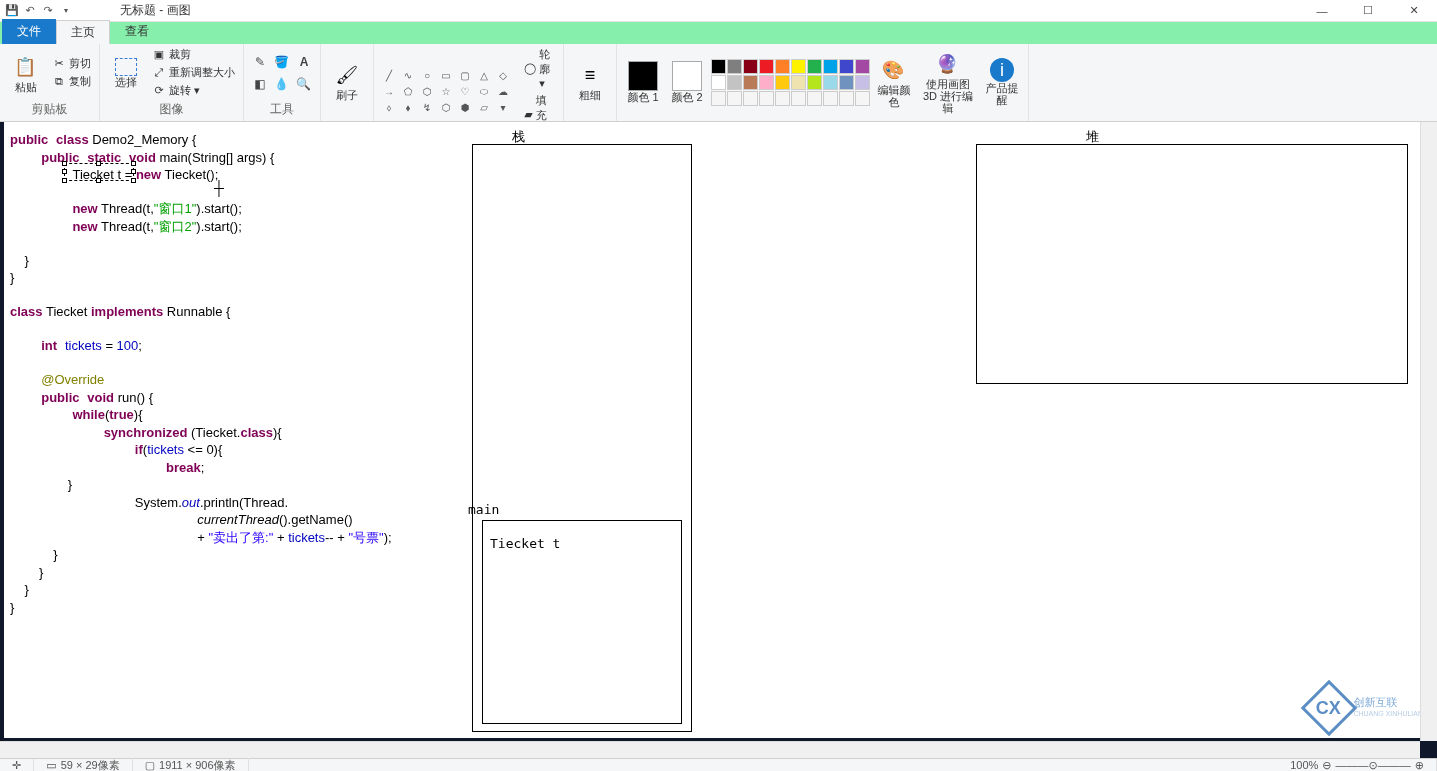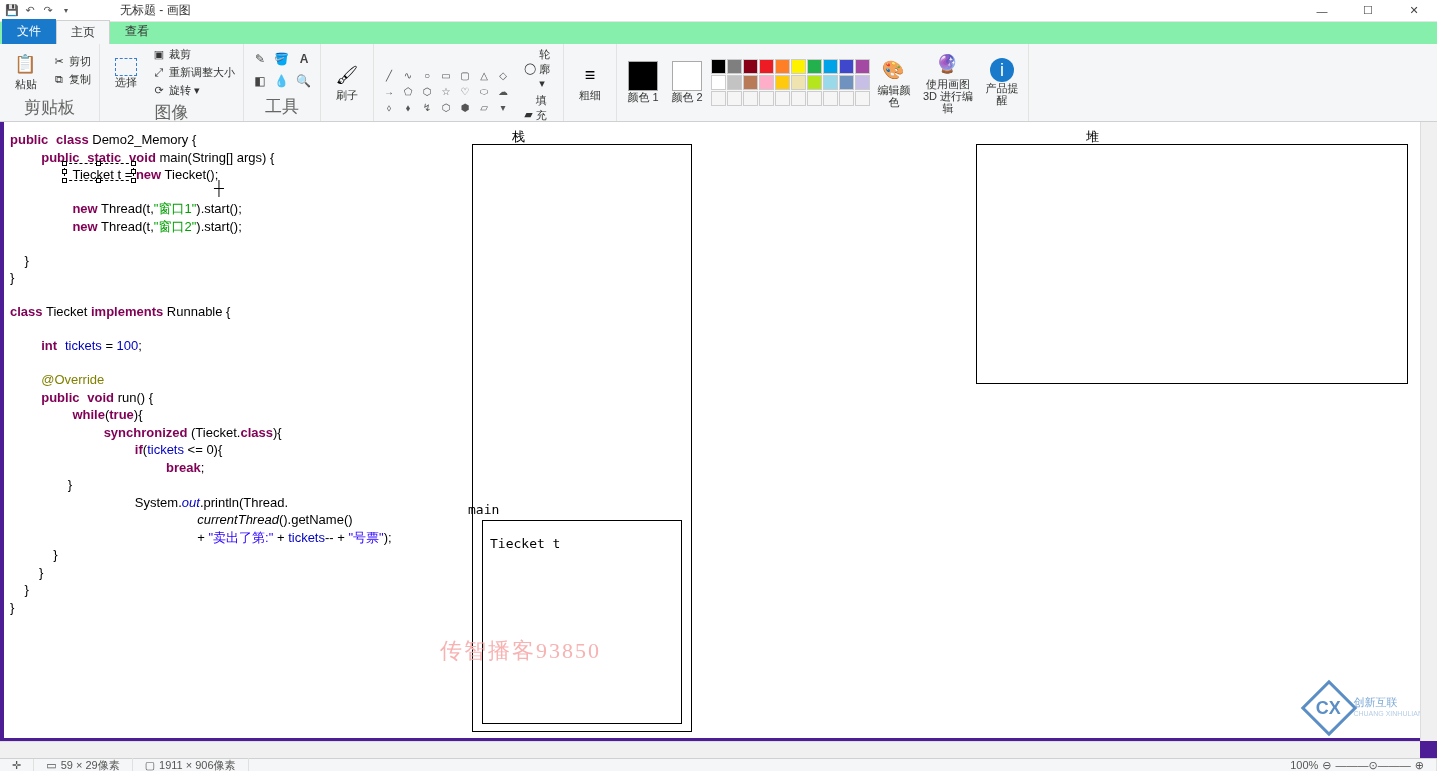--- a/index.html
+++ b/index.html
@@ -16,42 +16,42 @@
   
   .tabs { height: 22px; display: flex; align-items: flex-end; background: #86efac; padding-left: 2px; }
   .tab { padding: 3px 14px; font-size: 12px; color: #333; border: 1px solid transparent; }
   .tab.file { background: #1979ca; color: #fff; }
   .tab.active { background: #f5f6f7; border: 1px solid #d0d0d0; border-bottom: none; }
 
   
   .ribbon { height: 78px; display: flex; background: #f5f6f7; border-bottom: 1px solid #d0d0d0; }
   .group { display: flex; flex-direction: column; justify-content: space-between; align-items: center; padding: 2px 6px 0 6px; border-right: 1px solid #e3e3e3; }
   .group .body { flex: 1; display: flex; align-items: center; gap: 4px; }
-  .group .label { font-size: 17px; color: #666; padding: 2px 0 3px; text-align: center; width: 100%; }
+  .group .label { font-size: 12px; color: #666; padding: 2px 0 3px; text-align: center; width: 100%; }
 
   .bigbtn { display: flex; flex-direction: column; align-items: center; justify-content: center; width: 40px; padding: 4px 2px; }
   .bigbtn .ico { width: 28px; height: 28px; display: flex; align-items: center; justify-content: center; font-size: 18px; }
   .bigbtn .txt { font-size: 11px; color: #333; line-height: 12px; text-align: center; }
 
   .stack { display: flex; flex-direction: column; gap: 1px; }
   .stack .row { display: flex; align-items: center; gap: 3px; font-size: 11px; color: #333; padding: 1px 2px; }
   .stack .ico { width: 14px; height: 14px; display: inline-flex; align-items: center; justify-content: center; }
 
   .toolgrid { display: grid; grid-template-columns: repeat(3, 20px); grid-auto-rows: 20px; gap: 2px; }
   .toolgrid .cell { display: flex; align-items: center; justify-content: center; font-size: 12px; color: #444; }
 
   .shapegrid { display: grid; grid-template-columns: repeat(7, 18px); grid-auto-rows: 15px; gap: 1px; }
   .shapegrid .s { display: flex; align-items: center; justify-content: center; font-size: 10px; color: #555; border: 1px solid transparent; }
 
   .swatch-curr { width: 30px; height: 30px; border: 1px solid #aaa; }
   .palette { display: grid; grid-template-columns: repeat(10, 15px); grid-auto-rows: 15px; gap: 1px; }
   .palette .c { width: 15px; height: 15px; border: 1px solid #ccc; }
 
   
-  .workarea { position: relative; height: 636px; overflow: hidden; background: #4c1d95; }
+  .workarea { position: relative; height: 636px; overflow: hidden; background: #0f172a; }
   .canvas { position: absolute; left: 4px; top: 0; width: 1417px; height: 616px; background: #fff; }
   .scroll-v { position: absolute; right: 0; top: 0; width: 17px; height: 619px; background: #f0f0f0; border-left: 1px solid #ddd; }
   .scroll-h { position: absolute; left: 0; bottom: 0; right: 17px; height: 17px; background: #f0f0f0; border-top: 1px solid #ddd; }
 
   
   .code { position: absolute; left: 6px; top: 10px; font-family: Consolas, "Courier New", monospace; font-size: 13px; line-height: 16.5px; white-space: pre; color: #000; }
   .kw { color: #7f0055; font-weight: bold; }
   .num { color: #0000c0; }
   .str { color: #2a00ff; }
   .ann { color: #808000; }
@@ -327,21 +327,20 @@
     <div class="boxlabel" style="left:508px;top:6px">栈</div>
     <div class="box" style="left:468px;top:22px;width:220px;height:588px"></div>
 
     <div class="boxlabel" style="left:464px;top:380px">main</div>
     <div class="box" style="left:478px;top:398px;width:200px;height:204px"></div>
     <div class="boxlabel" style="left:486px;top:414px">Tiecket t</div>
 
     <div class="boxlabel" style="left:1082px;top:6px">堆</div>
     <div class="box" style="left:972px;top:22px;width:432px;height:240px"></div>
 
-    <div class="watermark" style="left:436px;top:514px">传智播客93850</div>
   </div>
 
   <div class="logo-br">
     <div class="lg">
         <span style="transform:rotate(-45deg)">CX</span>
       </div>
     <div style="display:flex;flex-direction:column;line-height:12px;font-size:11px">
       <span>创新互联</span>
       <span style="font-size:7px;color:#b5cde6">CHUANG XINHULIAN</span>
     </div>

